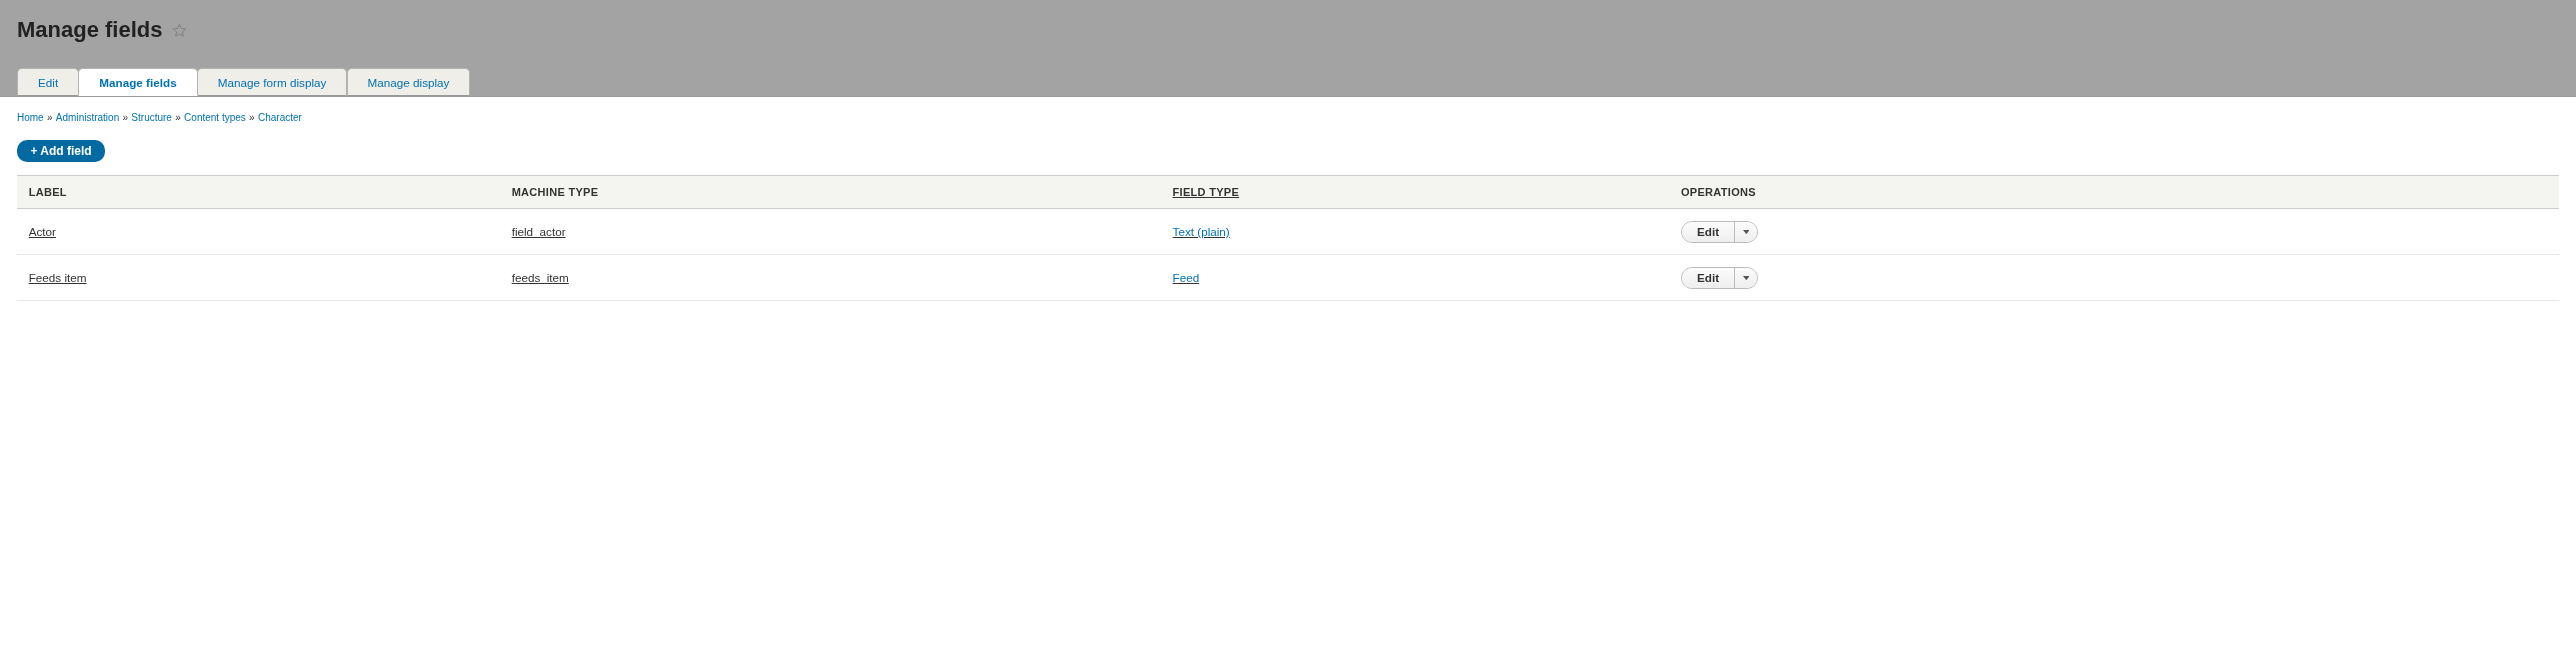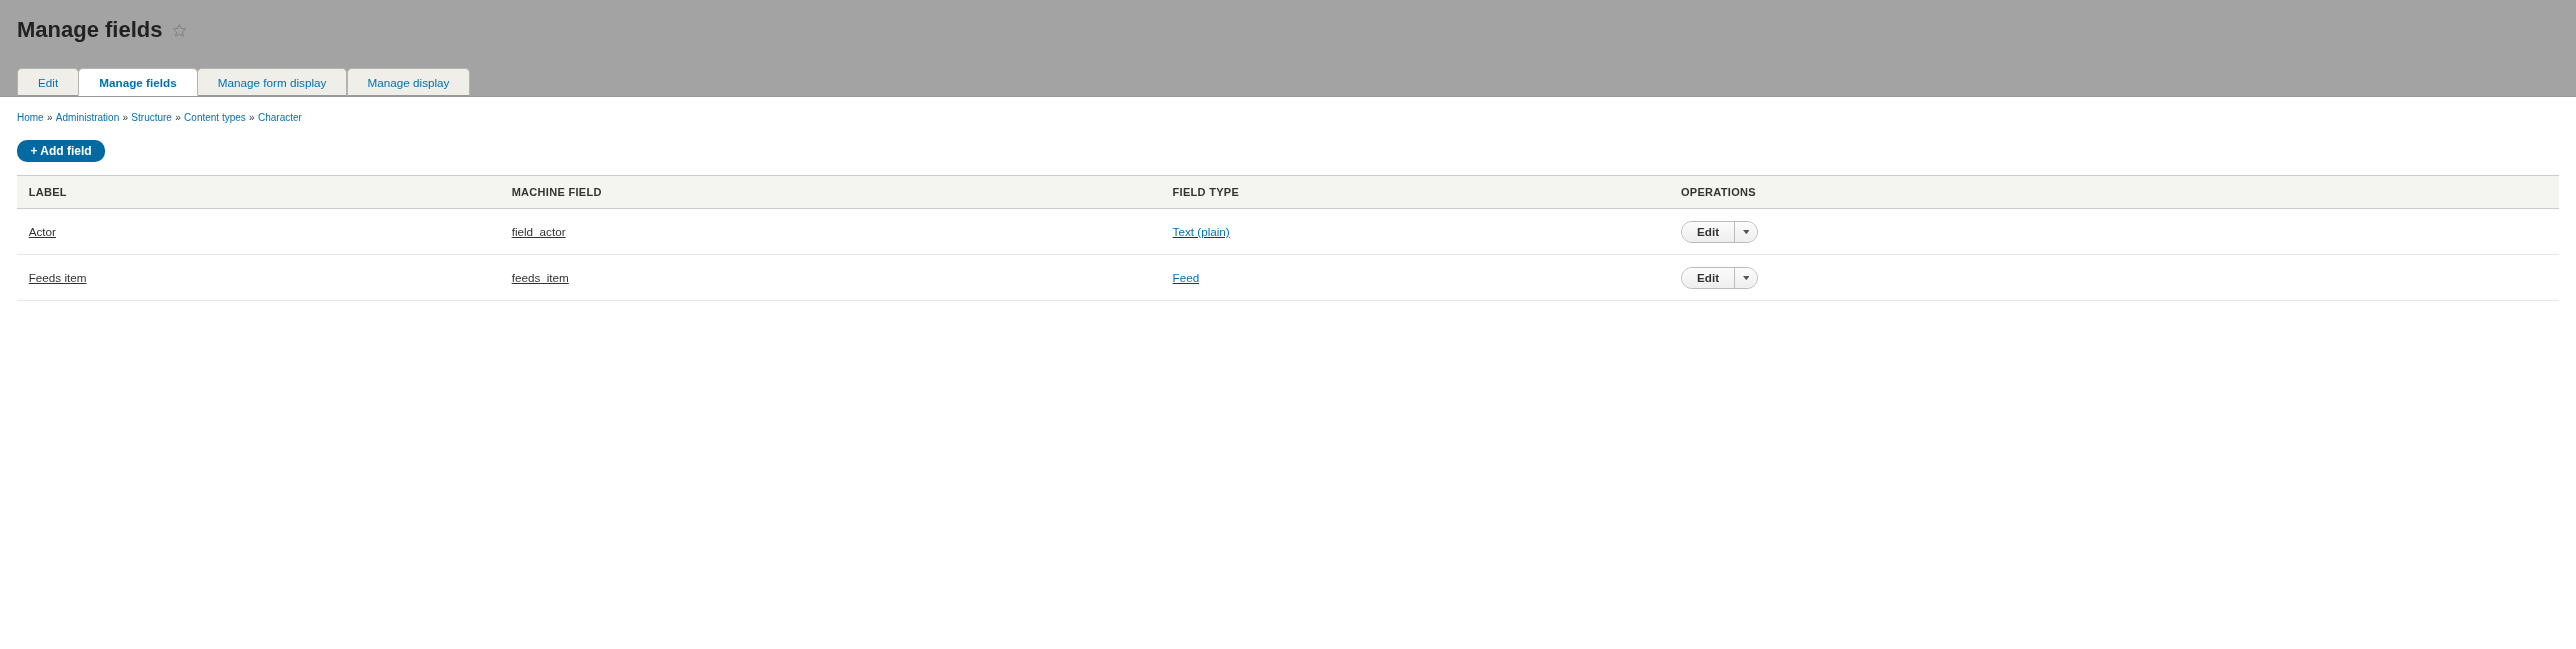--- a/index.html
+++ b/index.html
@@ -147,21 +147,21 @@
       background: linear-gradient(#fcfcfc, #eee);
       cursor: pointer;
     }
     .drop-button .arrow svg {
       width: 6.7px;
       height: 4.2px;
       fill: #555;
     }
     .col-label { width: 19%; }
     .col-machine { width: 26%; }
-    .col-type { width: 20%; }
+    .col-type { width: 20%; text-decoration: underline; }
     .col-ops { width: 35%; }
   </style>
 </head>
 <body>
 
 <div class="header-region">
   <div class="page-title-wrap">
     <h1 class="page-title">Manage fields</h1>
     <svg class="star-icon" viewBox="0 0 24 24">
       <path d="M12 2.5l2.9 6.3 6.9.8-5.1 4.7 1.4 6.8L12 17.8 5.9 21.1l1.4-6.8L2.2 9.6l6.9-.8z"></path>
@@ -177,21 +177,21 @@
 
 <div class="content-region">
   <nav class="breadcrumb" id="breadcrumb-container"><a>Home</a><span class="sep">»</span><a>Administration</a><span class="sep">»</span><a>Structure</a><span class="sep">»</span><a>Content types</a><span class="sep">»</span><a>Character</a></nav>
 
   <button class="add-button">+ Add field</button>
 
   <table>
     <thead>
       <tr>
         <th class="col-label">LABEL</th>
-        <th class="col-machine">MACHINE FIELD</th>
+        <th class="col-machine">MACHINE TYPE</th>
         <th class="col-type">FIELD TYPE</th>
         <th class="col-ops">OPERATIONS</th>
       </tr>
     </thead>
     <tbody id="table-body">
         <tr>
           <td>Actor</td>
           <td>field_actor</td>
           <td class="link-cell"><a>Text (plain)</a></td>
           <td><div class="drop-button">

